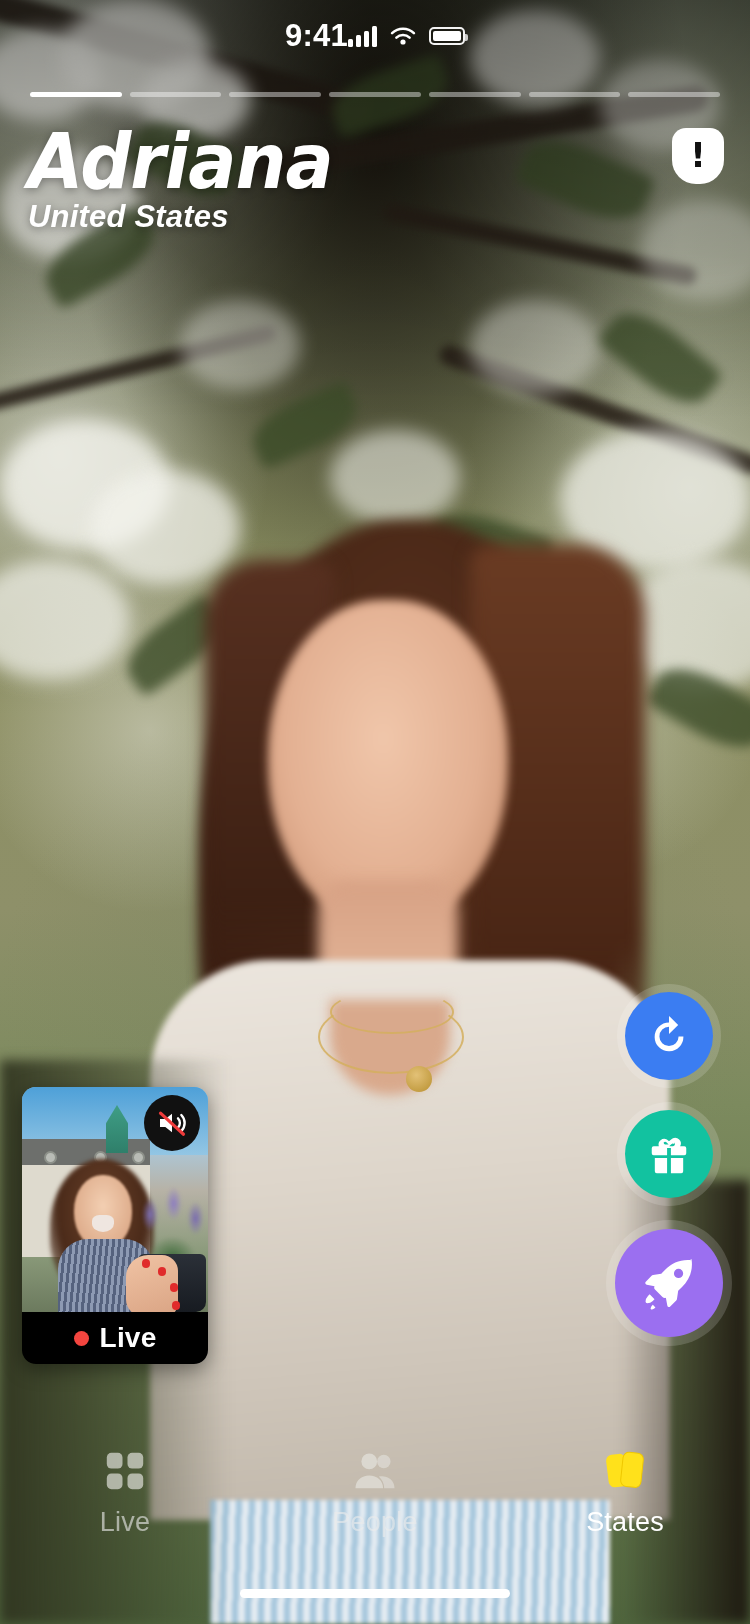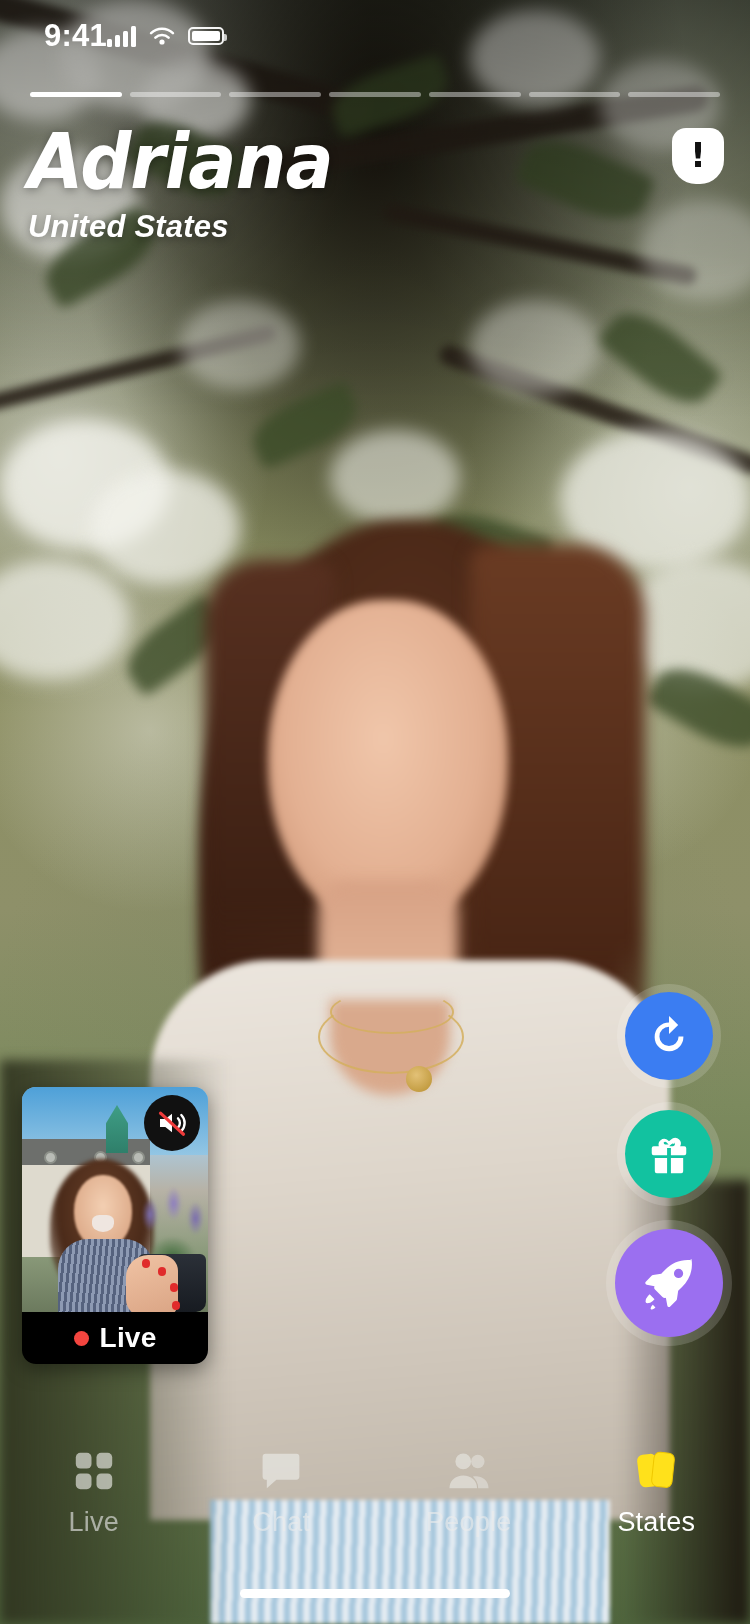--- a/index.html
+++ b/index.html
@@ -114,21 +114,21 @@
     filter:blur(6px);
   }
   .top-scrim {
     position:absolute; left:0; top:0; right:0; height:420px;
     background:linear-gradient(180deg, rgba(0,0,0,.38), rgba(0,0,0,.12) 62%, rgba(0,0,0,0));
   }
 
   
   .statusbar {
     position:absolute; left:0; right:0; top:0; height:72px;
-    display:flex; align-items:center; justify-content:flex-start;
+    display:flex; align-items:center; justify-content:center;
     padding:0 44px; color:#fff; z-index:40;
   }
   .clock { font-size:31px; font-weight:600; letter-spacing:.2px; }
   .status-icons { display:flex; align-items:center; gap:12px; }
   .bars { display:flex; align-items:flex-end; gap:3px; height:21px; }
   .bars i { display:block; width:5px; background:#fff; border-radius:1.5px; }
   .bars i:nth-child(1){height:8px}
   .bars i:nth-child(2){height:12px}
   .bars i:nth-child(3){height:16px}
   .bars i:nth-child(4){height:21px}
@@ -155,21 +155,21 @@
   
   .header { position:absolute; left:28px; top:126px; z-index:40;font-style:italic; }
   .pname {
     font-family:"DejaVu Sans", sans-serif;
     font-size:76px; line-height:.96; font-weight:700; color:#fff;
     letter-spacing:-1px;
     text-shadow:0 2px 10px rgba(0,0,0,.35);
     transform:scaleX(.94); transform-origin:left center;
   }
   .ploc {
-    margin-top:10px; font-size:31px; font-weight:700; color:#fff;
+    font-size:31px; font-weight:700; color:#fff;
     letter-spacing:.2px; text-shadow:0 2px 8px rgba(0,0,0,.4);
   }
   .tags { display:flex; align-items:center; gap:22px; margin-top:20px; }
   .tag {
     font-family:"DejaVu Sans", sans-serif;
     font-size:28px; font-weight:700; color:#000;
     padding:9px 18px 10px; letter-spacing:.3px;
     transform:scaleX(.92); transform-origin:left center;
     white-space:nowrap;
   }
@@ -462,28 +462,20 @@
         <svg width="46" height="46" viewBox="0 0 24 24">
           <rect x="2.5" y="2.5" width="8.2" height="8.2" rx="2.4" fill="rgba(232,232,228,.66)"></rect>
           <rect x="13.3" y="2.5" width="8.2" height="8.2" rx="2.4" fill="rgba(232,232,228,.66)"></rect>
           <rect x="2.5" y="13.3" width="8.2" height="8.2" rx="2.4" fill="rgba(232,232,228,.66)"></rect>
           <rect x="13.3" y="13.3" width="8.2" height="8.2" rx="2.4" fill="rgba(232,232,228,.66)"></rect>
         </svg>
       </div>
       <div class="tlabel">Live</div>
     </div>
 
-    <div class="tab">
-      <div class="ticon">
-        <svg width="46" height="46" viewBox="0 0 24 24">
-          <path d="M4 3h16a1.6 1.6 0 0 1 1.6 1.6v10.3A1.6 1.6 0 0 1 20 16.5H9.6L4.6 21V16.5H4a1.6 1.6 0 0 1-1.6-1.6V4.6A1.6 1.6 0 0 1 4 3z" fill="rgba(232,232,228,.7)"></path>
-        </svg>
-      </div>
-      <div class="tlabel">Chat</div>
-    </div>
 
     <div class="tab">
       <div class="ticon">
         <svg width="46" height="46" viewBox="0 0 24 24">
           <circle cx="9" cy="7" r="4.1" fill="rgba(232,232,228,.62)"></circle>
           <path d="M1.8 21c0-3.9 3.2-6.6 7.2-6.6s7.2 2.7 7.2 6.6z" fill="rgba(232,232,228,.62)"></path>
           <circle cx="16.6" cy="7" r="3.5" fill="rgba(232,232,228,.52)"></circle>
           <path d="M14 14.9c3.6-.9 8.2 1.3 8.2 6.1h-5.4c0-2.4-1.1-4.6-2.8-6.1z" fill="rgba(232,232,228,.52)"></path>
         </svg>
       </div>

